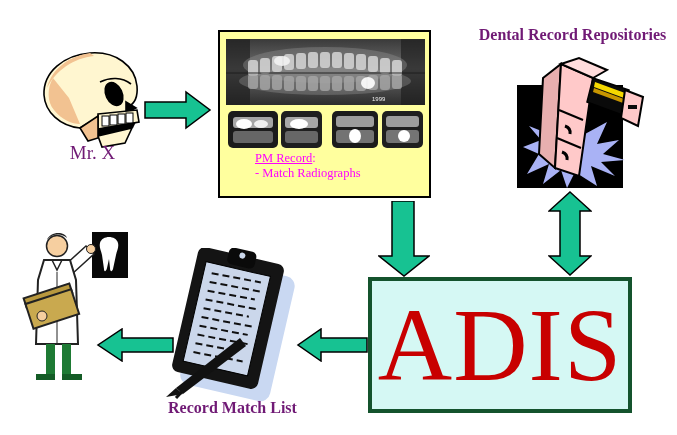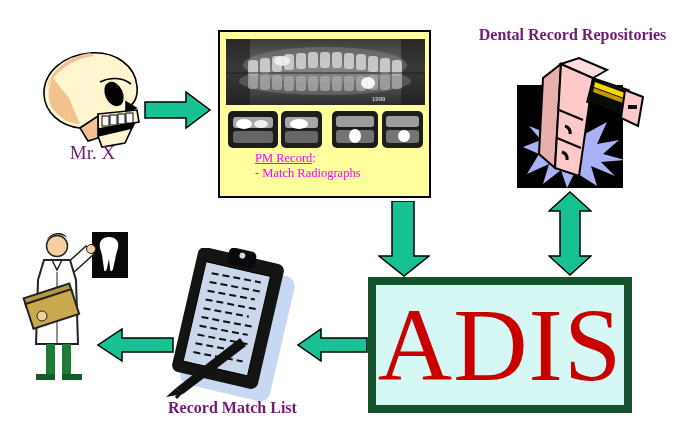--- a/index.html
+++ b/index.html
@@ -17,21 +17,21 @@
     left:218px;top:30px;width:213px;height:168px;box-sizing:border-box;
     background:#FFFF9E;border:2px solid #000;
   }
   .xray{left:6px;top:7px;}
   .pm-text{
     left:7px;top:119px;width:200px;color:#FF00FF;font-size:12.5px;line-height:1.18;margin-left:28px;
   }
   .pm-title{text-decoration:underline;}
   .adis-box{
     left:368px;top:277px;width:264px;height:136px;box-sizing:border-box;
-    background:#D5F8F4;border:8px solid #14532d;
+    background:#D5F8F4;border:4px solid #14532d;
     display:flex;align-items:center;justify-content:center;
   }
   .adis-text{
     color:#C80000;font-size:103px;line-height:1;letter-spacing:1px;
     font-family:"Liberation Serif",serif;
   }
   svg{display:block;}
 </style>
 </head>
 <body>

